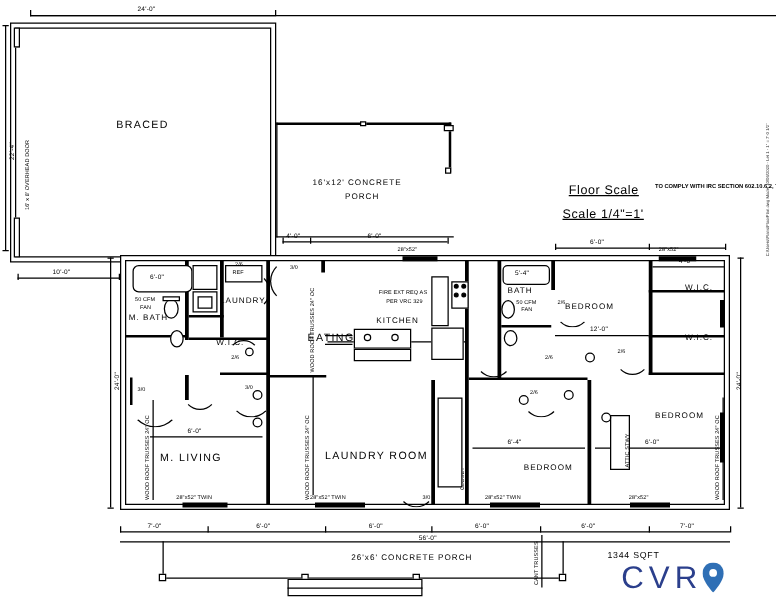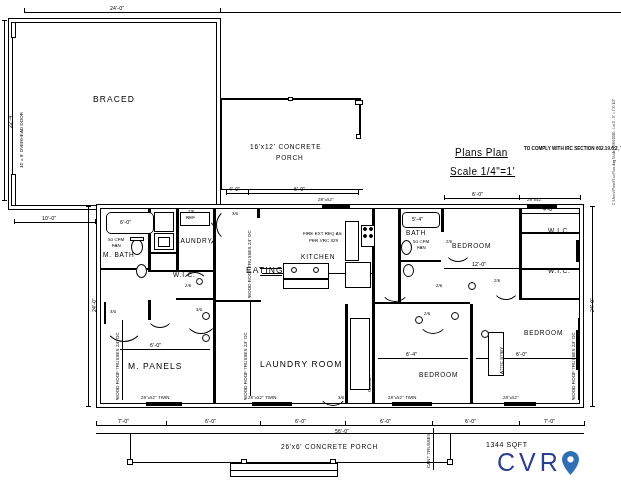--- a/index.html
+++ b/index.html
@@ -195,21 +195,21 @@
   <div class="tick" style="left:519px;top:195px;"></div>
   <div class="tick" style="left:580px;top:195px;"></div>
   <div class="lbl dim" style="left:472px;top:192px;">6'-0"</div>
 
   <div class="wallf" style="left:213px;top:300px;width:3px;height:104px;"></div>
   <div class="wallf" style="left:345px;top:304px;width:3px;height:100px;"></div>
   <div class="wallf" style="left:372px;top:304px;width:3px;height:100px;"></div>
   <div class="wallf" style="left:470px;top:304px;width:3px;height:100px;"></div>
   <div class="wallf" style="left:148px;top:300px;width:3px;height:20px;"></div>
 
-  <div class="lbl rm" style="left:128px;top:362px;">M. PANELS</div>
+  <div class="lbl rm" style="left:128px;top:362px;">M. LIVING</div>
   <div class="dimline" style="left:120px;top:349px;width:90px;"></div>
   <div class="lbl dim" style="left:150px;top:343px;">6'-0"</div>
   <div class="lbl tiny rot90" style="left:116px;top:400px;">WOOD ROOF TRUSSES 24" OC</div>
   <div class="dimlineV" style="left:122px;top:320px;height:80px;"></div>
 
   <div class="lbl rm" style="left:260px;top:360px;">LAUNDRY ROOM</div>
   <div class="lbl tiny rot90" style="left:244px;top:400px;">WOOD ROOF TRUSSES 24" OC</div>
   <div class="dimlineV" style="left:250px;top:300px;height:96px;"></div>
   <div class="lbl tiny rot90" style="left:248px;top:298px;">WOOD ROOF TRUSSES 24" OC</div>
 
@@ -320,21 +320,21 @@
   <div class="box" style="left:127px;top:459px;width:6px;height:6px;"></div>
   <div class="box" style="left:241px;top:459px;width:6px;height:6px;"></div>
   <div class="box" style="left:330px;top:459px;width:6px;height:6px;"></div>
   <div class="box" style="left:447px;top:459px;width:6px;height:6px;"></div>
   <div class="box" style="left:230px;top:463px;width:108px;height:14px;"></div>
   <div class="ln" style="left:230px;top:470px;width:108px;height:1px;"></div>
   <div class="lbl rmsm" style="left:281px;top:444px;">26'x6' CONCRETE PORCH</div>
   <div class="lbl tiny rot90" style="left:427px;top:468px;">CANT TRUSSES</div>
   <div class="dimlineV" style="left:433px;top:428px;height:42px;"></div>
 
-  <div class="lbl" id="titleFloor" style="left:455px;top:148px;">Plans Plan</div>
+  <div class="lbl" id="titleFloor" style="left:455px;top:148px;">Floor Scale</div>
   <div class="lbl" id="titleScale" style="left:450px;top:167px;">Scale 1/4"=1'</div>
   <div class="lbl" id="codeNote" style="left:524px;top:146px;">TO COMPLY WITH IRC SECTION 602.10.6.2, THESE PLANS ARE DESIGNED USING CS-WSP FOR BRACED WALL PANELS W/ 7/16" OSB CONT.</div>
 
   <div id="sqft">1344 SQFT</div>
   <div id="logo">
     <span>CVR</span><span class="pin"><svg width="17" height="24" viewBox="0 0 17 24">
           <path d="M8.5 0C3.8 0 0 3.8 0 8.5C0 14.9 8.5 24 8.5 24S17 14.9 17 8.5C17 3.8 13.2 0 8.5 0Z" fill="#2f6fb5"></path>
           <circle cx="8.5" cy="8.3" r="3.1" fill="#ffffff"></circle>
         </svg></span><span>MLS</span>
   </div>

